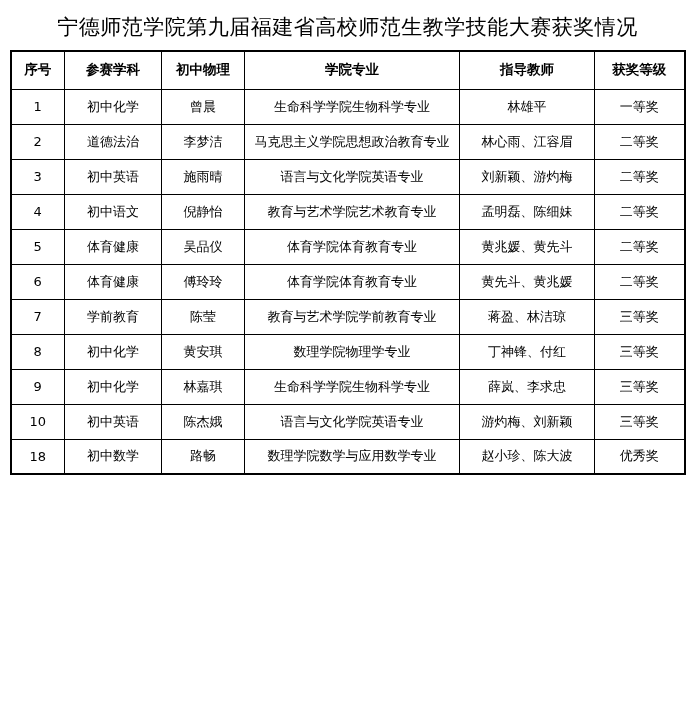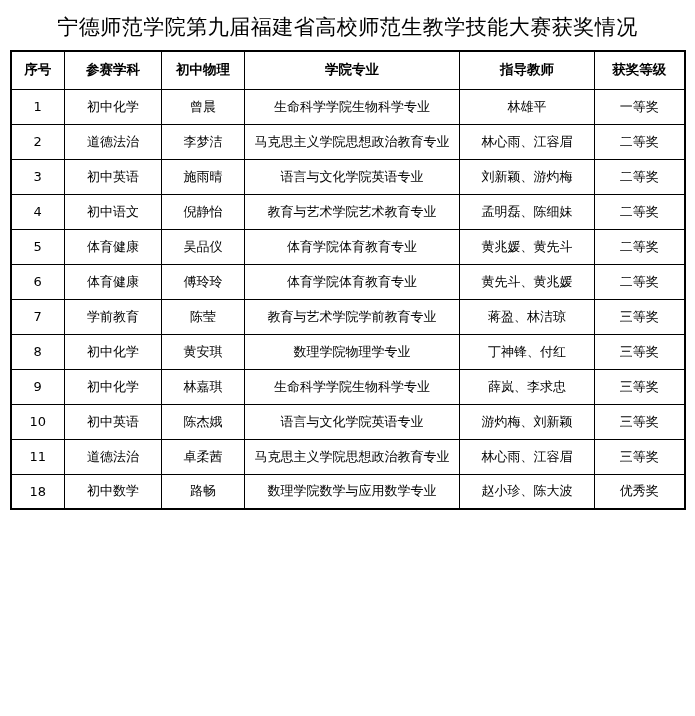--- a/index.html
+++ b/index.html
@@ -151,28 +151,20 @@
         </tr>
         <tr>
           <td>10</td>
           <td>初中英语</td>
           <td>陈杰娥</td>
           <td>语言与文化学院英语专业</td>
           <td>游灼梅、刘新颖</td>
           <td>三等奖</td>
         </tr>
         <tr>
-          <td>11</td>
-          <td>道德法治</td>
-          <td>卓柔茜</td>
-          <td>马克思主义学院思想政治教育专业</td>
-          <td>林心雨、江容眉</td>
-          <td>三等奖</td>
-        </tr>
-        <tr>
           <td>18</td>
           <td>初中数学</td>
           <td>路畅</td>
           <td>数理学院数学与应用数学专业</td>
           <td>赵小珍、陈大波</td>
           <td>优秀奖</td>
         </tr>
       </tbody>
   </table>
 </div>

